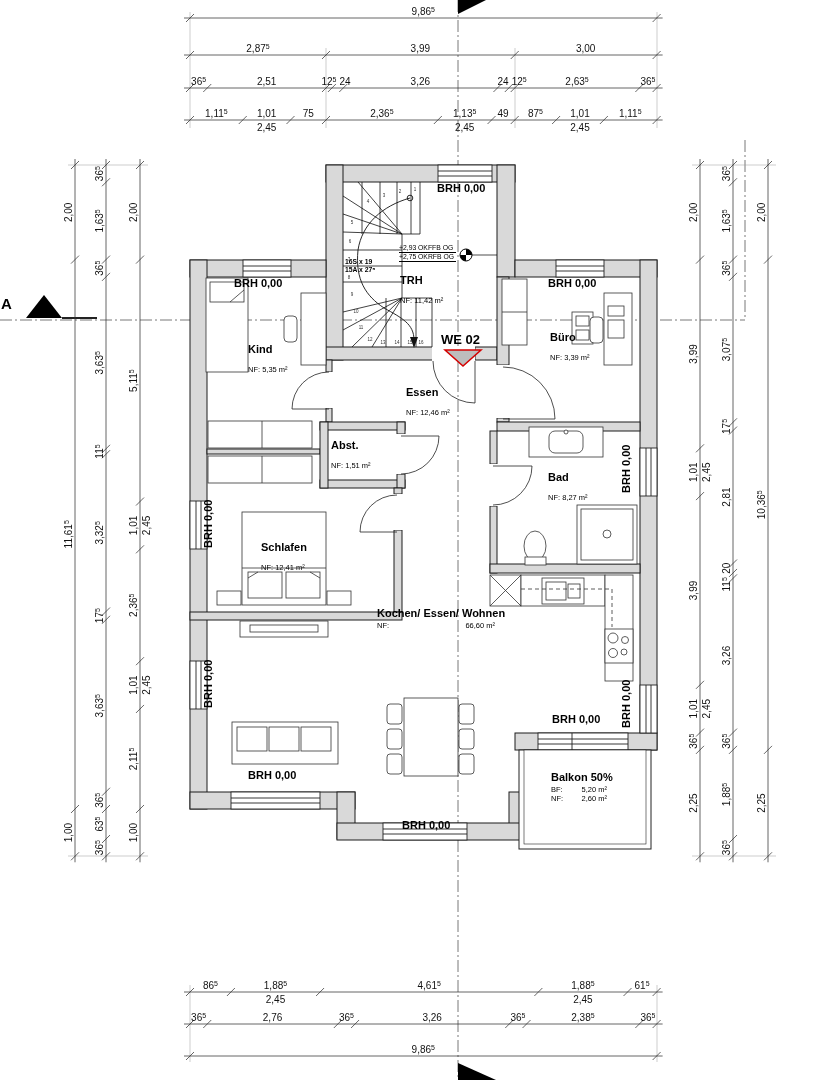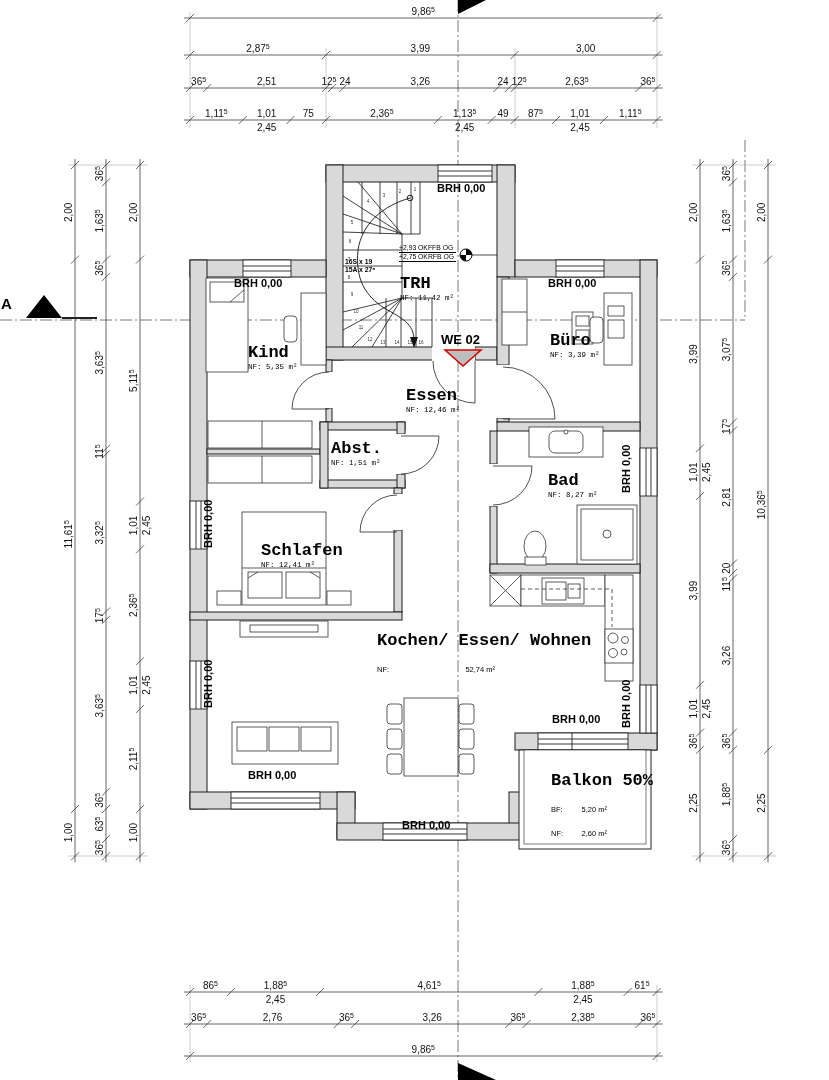--- a/index.html
+++ b/index.html
@@ -1,28 +1,28 @@
 <!DOCTYPE html>
 <html><head>
 <meta charset="utf-8">
 <style>
   html,body{margin:0;padding:0;background:#fff;}
   #stage{position:relative;width:829px;height:1080px;background:#fff;overflow:hidden;
          font-family:"Liberation Sans",sans-serif;}
   #plan{position:absolute;left:0;top:0;}
   .ov{position:absolute;color:#000;white-space:nowrap;line-height:1.05;}
-  .rn{display:block;font-weight:700;font-size:17px;font-family:Liberation Mono, monospace;}
-  .rs{display:block;font-size:7.5px;margin-top:2px;font-family:Liberation Mono, monospace;}
+  .rn{display:block;font-weight:700;font-size:11px;}
+  .rs{display:block;font-size:7.5px;margin-top:10px;}
   .brh{font-weight:700;font-size:11px;}
   .vert{width:54px;text-align:center;transform:rotate(-90deg);}
   .lv{font-size:6.8px;height:8px;line-height:8px;border-bottom:0.8px solid #000;width:57px;}
   .sn{font-size:6.8px;font-weight:700;height:8px;line-height:8px;}
   .we{font-weight:700;font-size:13px;}
   .secA{font-weight:700;font-size:15px;}
-  .frow{display:flex;justify-content:space-between;font-size:7.5px;margin-top:16px;}
+  .frow{display:flex;justify-content:space-between;font-size:7.5px;margin-top:2px;}
 </style>
 </head>
 <body>
 
 <div id="stage">
 
 <svg id="plan" width="829" height="1080" viewBox="0 0 829 1080" xmlns="http://www.w3.org/2000/svg">
   <rect x="0" y="0" width="829" height="1080" fill="#ffffff"></rect>
 
   <g stroke="#555" stroke-width="0.8" stroke-dasharray="12 3 2 3" fill="none">
@@ -565,25 +565,25 @@
   <span class="rs">NF: 1,51 m²</span>
 </div>
 <div class="ov" style="left:548px;top:472px">
   <span class="rn">Bad</span>
   <span class="rs">NF: 8,27 m²</span>
 </div>
 <div class="ov" style="left:261px;top:542px">
   <span class="rn">Schlafen</span>
   <span class="rs">NF: 12,41 m²</span>
 </div>
-<div class="ov" style="left:377px;top:632px">
+<div class="ov" style="left:377px;top:608px">
   <span class="rn">Kochen/ Essen/ Wohnen</span>
   <span class="frow" style="width:118px">
     <span>NF:</span>
-    <span>52,74 m²</span>
+    <span>66,60 m²</span>
   </span>
 </div>
 <div class="ov" style="left:551px;top:772px">
   <span class="rn">Balkon 50%</span>
   <span class="frow" style="width:56px">
     <span>BF:</span>
     <span>5,20 m²</span>
   </span>
   <span class="frow" style="width:56px">
     <span>NF:</span>

